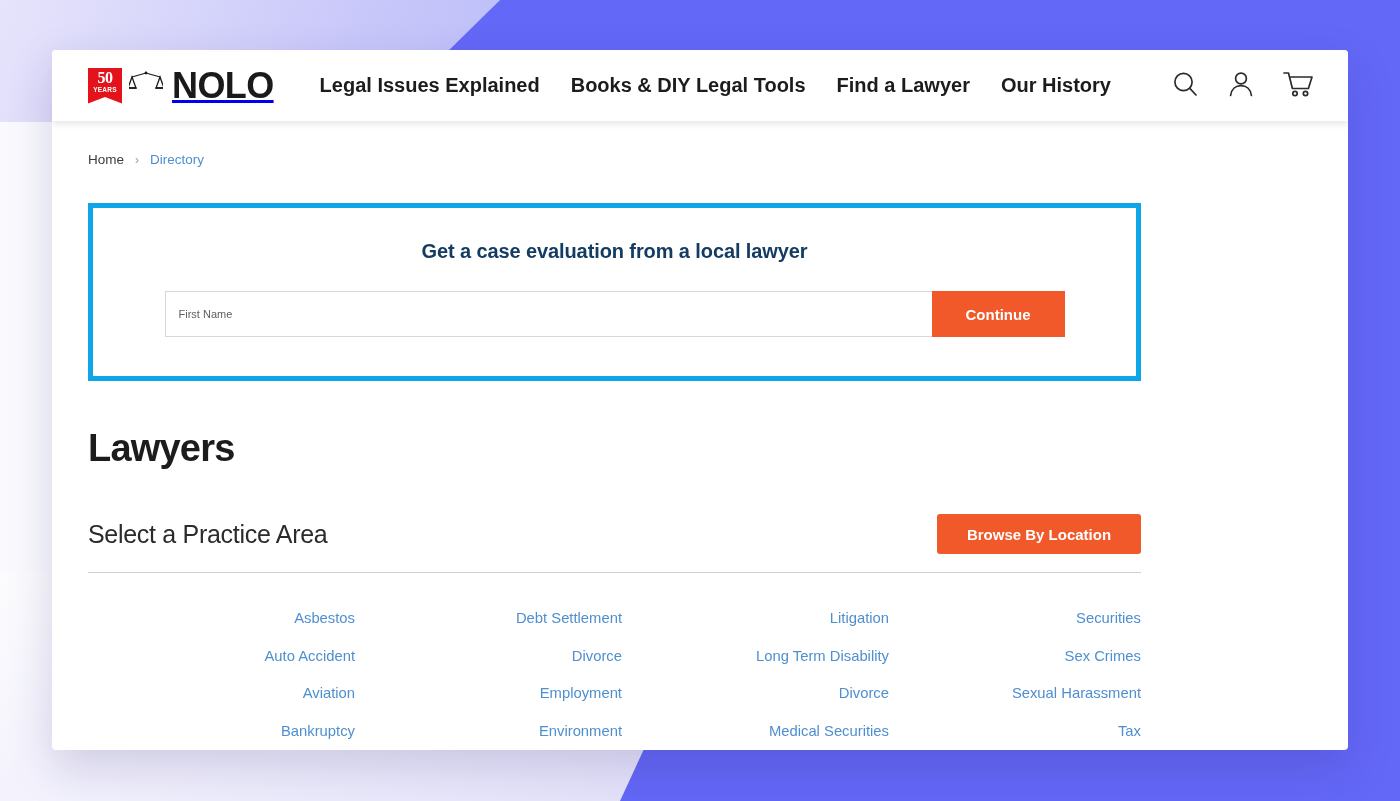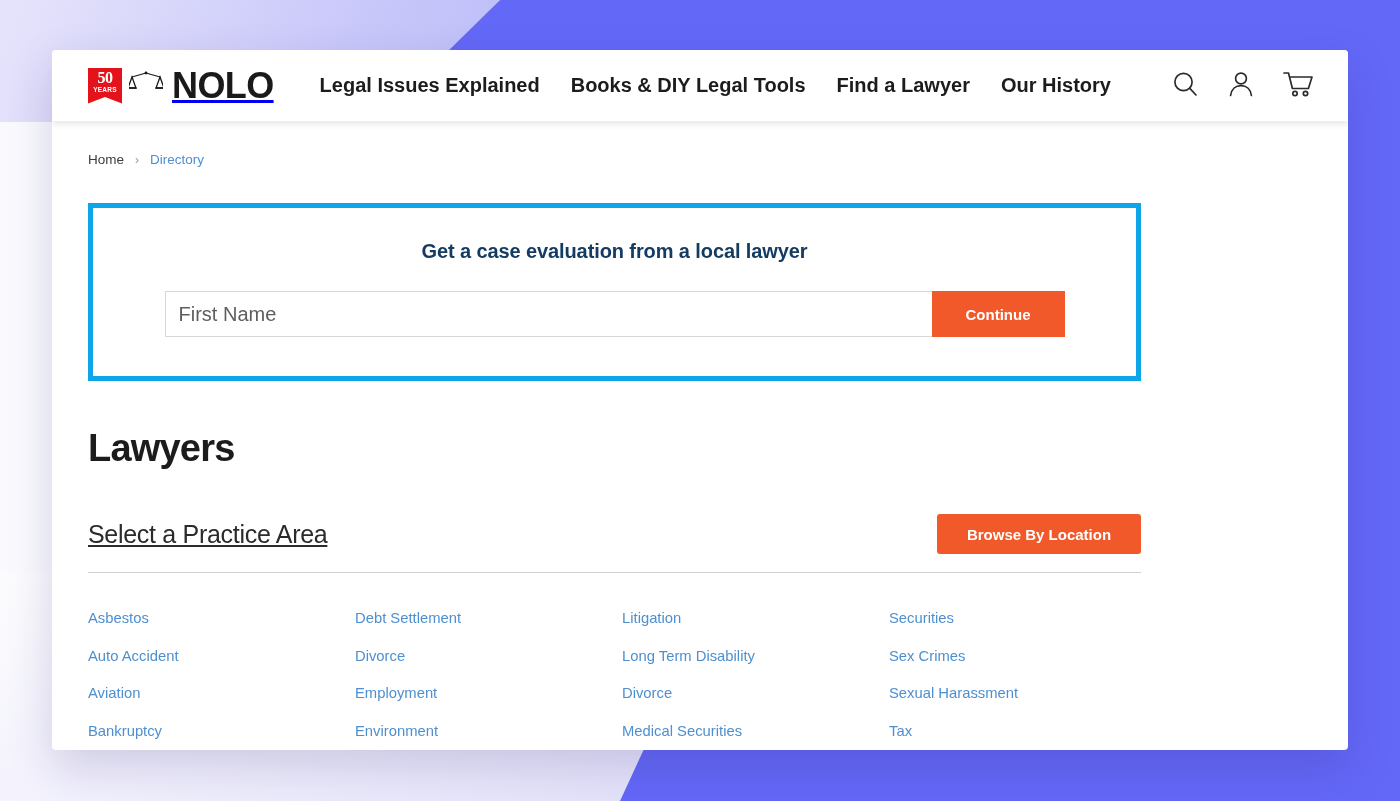--- a/index.html
+++ b/index.html
@@ -185,21 +185,21 @@
   .eval-form {
     margin-top: 28px;
     display: flex;
     width: 900px;
     height: 46px;
   }
   .eval-input {
     flex: 1;
     border: 1px solid #D7D7D7;
     border-right: none;
-    font-size: 20px;
+    font-size: 11px;
     font-family: "Liberation Sans", sans-serif;
     color: #3A3A3A;
     padding: 0 13px;
     outline: none;
     background: #fff;
   }
   .eval-input::placeholder { color: #5E5E5E; }
   .eval-btn {
     width: 133px;
     border: none;
@@ -225,21 +225,20 @@
     margin-top: 44px;
     display: flex;
     align-items: center;
     width: 1053px;
   }
   .pa-title {
     font-size: 25px;
     font-weight: 400;
     color: #2B2B2B;
     letter-spacing: -.3px;
-    text-decoration: underline;
   }
   .pa-btn {
     margin-left: auto;
     width: 204px;
     height: 40px;
     background: #F1592A;
     color: #fff;
     border: none;
     border-radius: 3px;
     font-size: 15px;
@@ -254,21 +253,21 @@
     background: #CFCFCF;
   }
 
   
   .pa-cols {
     margin-top: 27px;
     width: 1053px;
     display: grid;
     grid-template-columns: 267px 267px 267px 1fr;
   }
-  .pa-col { display: flex; flex-direction: column; }
+  .pa-col { display: flex; flex-direction: column; align-items: flex-end; }
   .pa-col a {
     font-size: 14.8px;
     color: #4E8FD0;
     text-decoration: none;
     line-height: 37.5px;
     width: fit-content;
   }
 </style>
 </head>
 <body>

